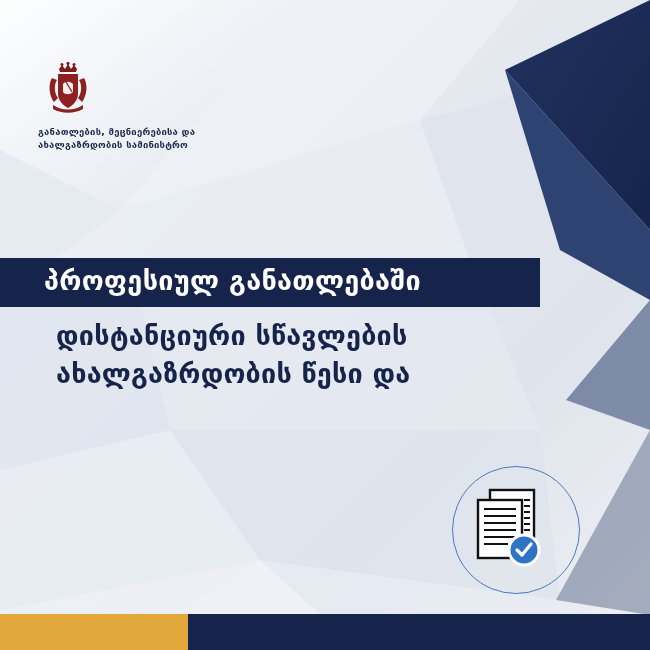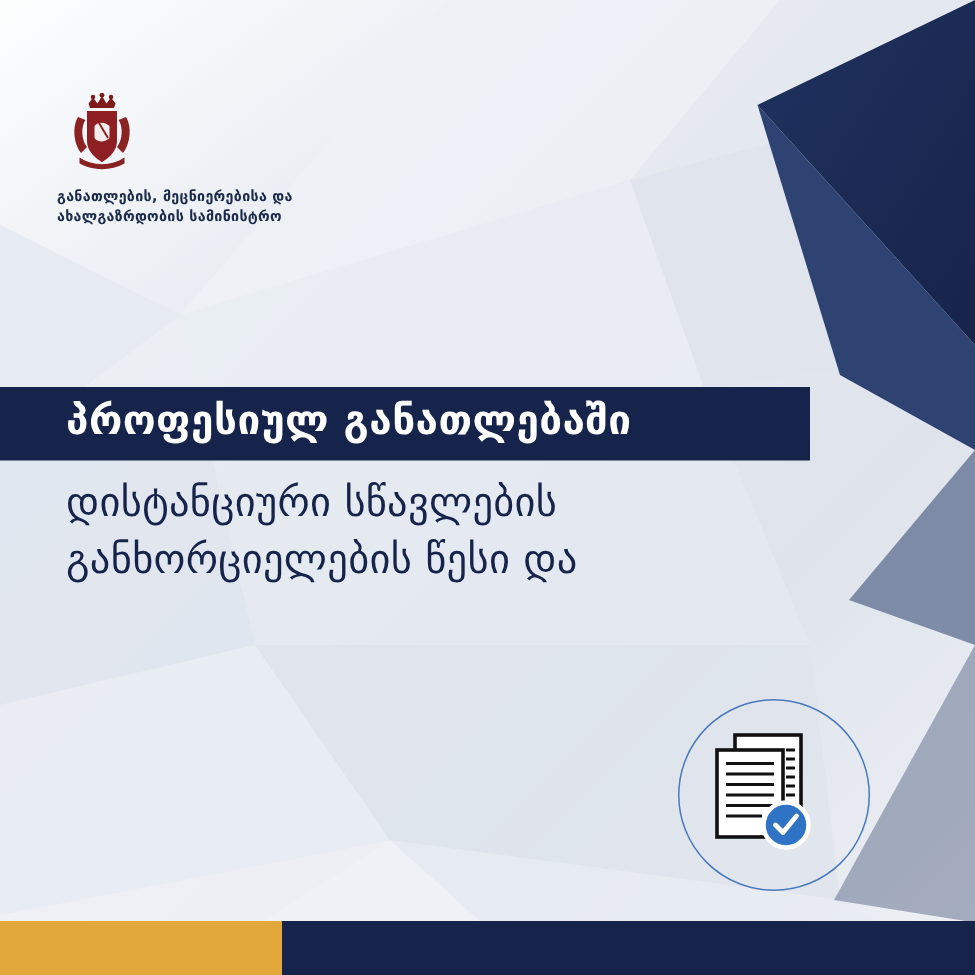--- a/index.html
+++ b/index.html
@@ -71,22 +71,23 @@
     letter-spacing: .3px;
     width: 540px;
     box-sizing: border-box;
   }
   .headline-rest {
     margin-top: 10px;
     padding: 0 30px 0 44px;
     color: #16244b;
     font-size: 27px;
     line-height: 1.42;
-    font-weight: normal;
+    font-weight: bold;
     letter-spacing: .2px;
+    margin-left: 12px;
   }
   .headline-rest div { white-space: nowrap; }
 
   
   .doc-badge {
     position: absolute;
     left: 452px;
     top: 466px;
     width: 128px;
     height: 128px;
@@ -175,21 +176,21 @@
       </svg>
     </div>
     <div class="ministry-name">განათლების, მეცნიერებისა და
 ახალგაზრდობის სამინისტრო</div>
   </div>
 
   <div class="headline-wrap">
     <div class="headline-bar">პროფესიულ განათლებაში</div>
     <div class="headline-rest">
       <div>დისტანციური სწავლების</div>
-      <div>განხორციელების წესი და</div>
+      <div>ახალგაზრდობის წესი და</div>
     </div>
   </div>
 
   <div class="doc-badge">
     <div class="doc-circle"></div>
     <svg width="128" height="128" viewBox="0 0 128 128" xmlns="http://www.w3.org/2000/svg">
 
       <rect x="38" y="24" width="44" height="58" fill="#ffffff" stroke="#111111" stroke-width="2.4"></rect>
 
       <rect x="26" y="34" width="44" height="58" fill="#ffffff" stroke="#111111" stroke-width="2.4"></rect>

